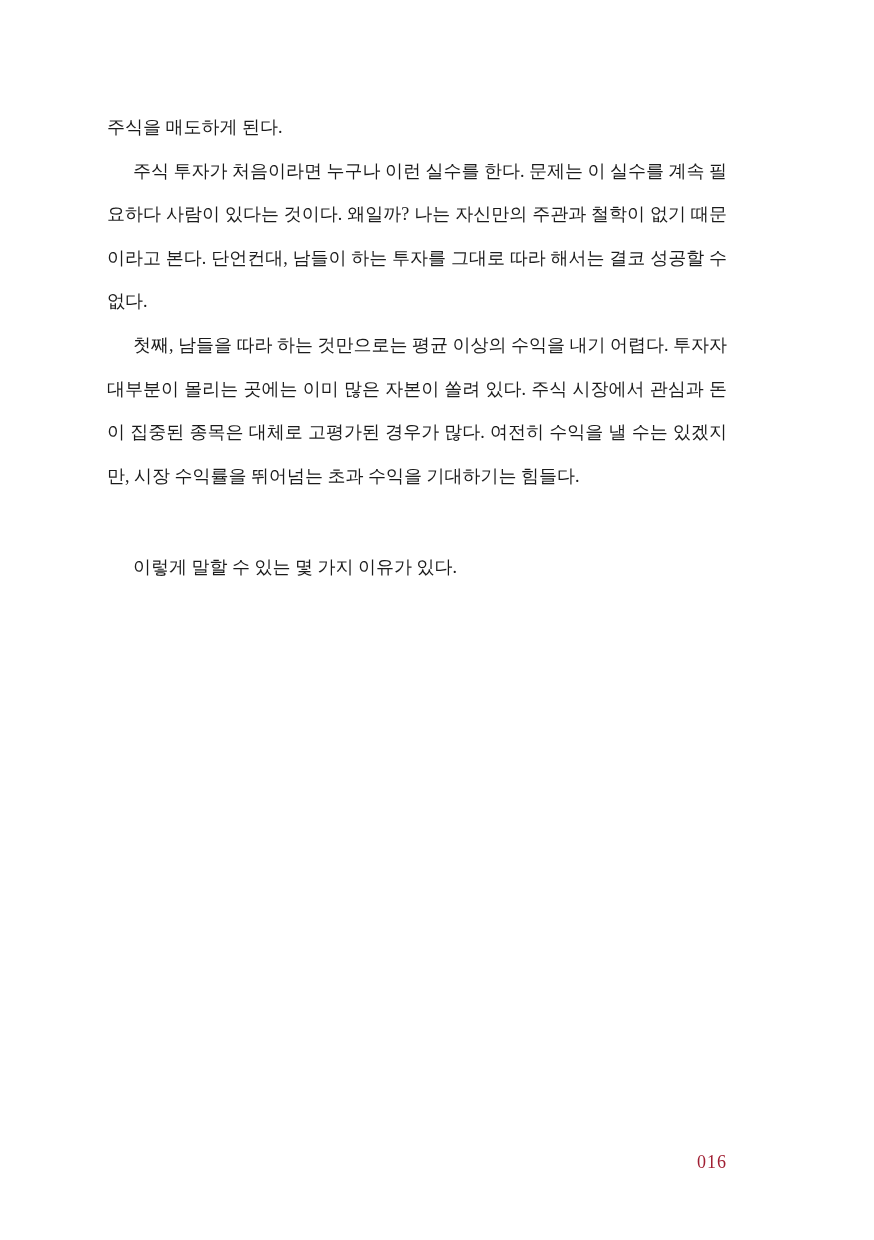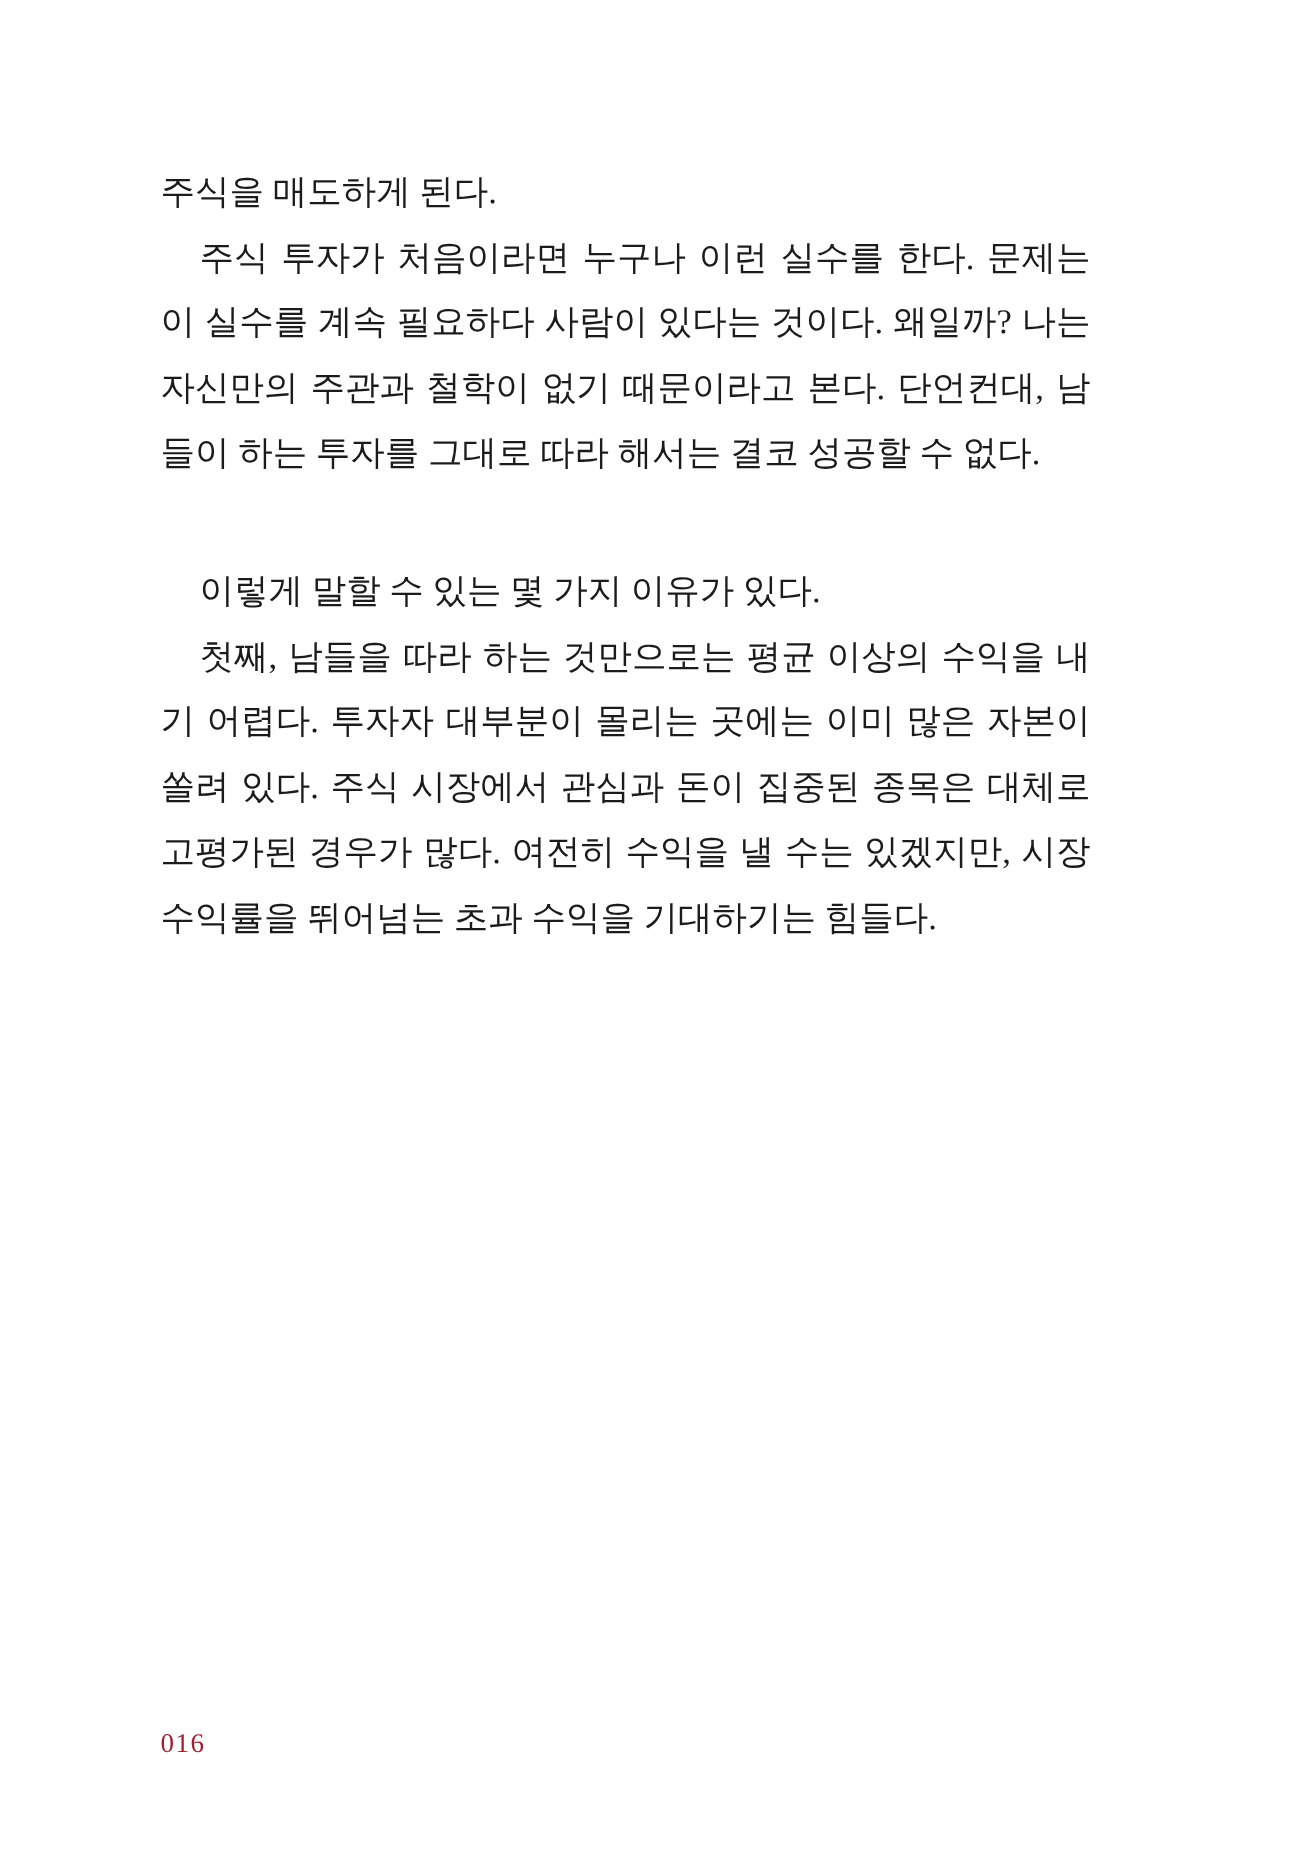--- a/index.html
+++ b/index.html
@@ -19,59 +19,59 @@
     height: 1240px;
     background: #ffffff;
     overflow: hidden;
   }
   .body-text {
     position: absolute;
     left: 107px;
     top: 106px;
     width: 620px;
     color: #1b1b1b;
-    font-size: 23px;
+    font-size: 18px;
     line-height: 43.6px;
     text-align: justify;
     letter-spacing: 0;
   }
   .body-text p {
     margin: 0;
     padding: 0;
   }
   .body-text p.indent {
     text-indent: 26px;
   }
   .body-text p.section-start {
     margin-top: 48px;
   }
   .page-footer {
     position: absolute;
     left: 107px;
     top: 1150px;
     width: 620px;
-    text-align: left;
+    text-align: right;
   }
   .page-number {
     display: inline-block;
     color: #a01e32;
     font-size: 18px;
     line-height: 24px;
     letter-spacing: 1px;
   }
 </style>
 </head>
 <body>
 
 <div class="book-page">
 
   <div class="body-text">
     <p class="para">주식을 매도하게 된다.</p>
     <p class="para indent">주식 투자가 처음이라면 누구나 이런 실수를 한다. 문제는 이 실수를 계속 필요하다 사람이 있다는 것이다. 왜일까? 나는 자신만의 주관과 철학이 없기 때문이라고 본다. 단언컨대, 남들이 하는 투자를 그대로 따라 해서는 결코 성공할 수 없다.</p>
+    <p class="para indent">첫째, 남들을 따라 하는 것만으로는 평균 이상의 수익을 내기 어렵다. 투자자 대부분이 몰리는 곳에는 이미 많은 자본이 쏠려 있다. 주식 시장에서 관심과 돈이 집중된 종목은 대체로 고평가된 경우가 많다. 여전히 수익을 낼 수는 있겠지만, 시장 수익률을 뛰어넘는 초과 수익을 기대하기는 힘들다.</p>
     <p class="para indent section-start">이렇게 말할 수 있는 몇 가지 이유가 있다.</p>
-    <p class="para indent">첫째, 남들을 따라 하는 것만으로는 평균 이상의 수익을 내기 어렵다. 투자자 대부분이 몰리는 곳에는 이미 많은 자본이 쏠려 있다. 주식 시장에서 관심과 돈이 집중된 종목은 대체로 고평가된 경우가 많다. 여전히 수익을 낼 수는 있겠지만, 시장 수익률을 뛰어넘는 초과 수익을 기대하기는 힘들다.</p>
   </div>
 
   <div class="page-footer">
     <span class="page-number">016</span>
   </div>
 
 </div>
 
 </body></html>

